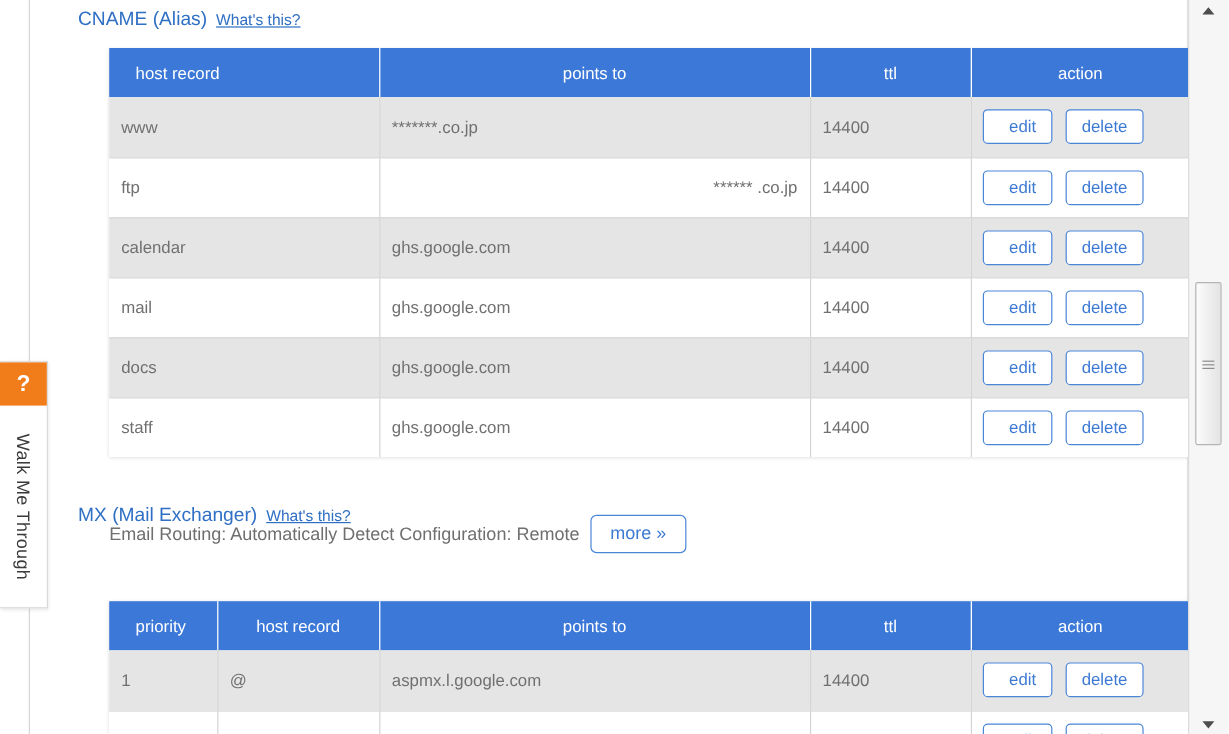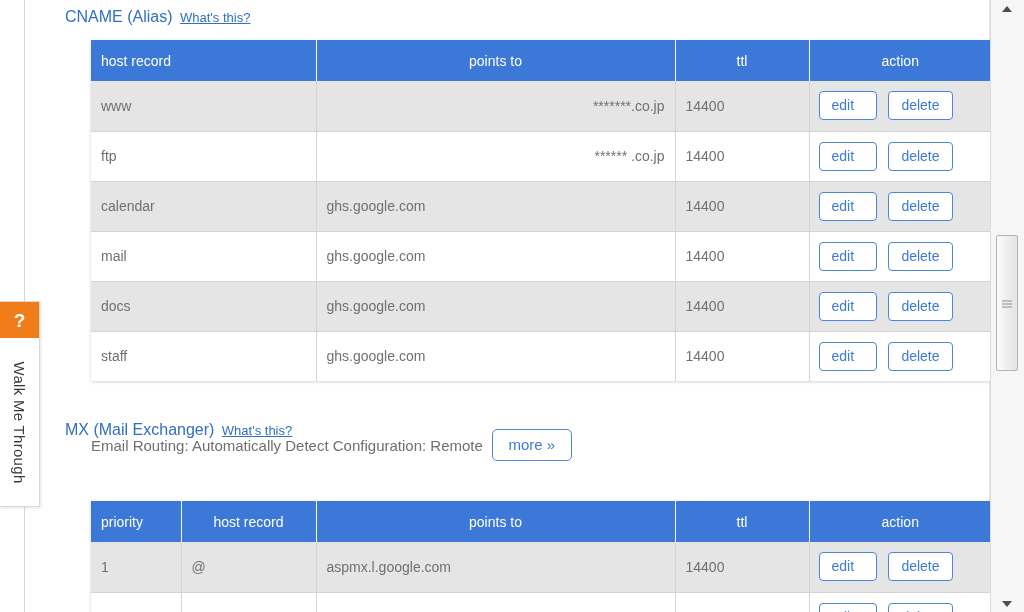--- a/index.html
+++ b/index.html
@@ -106,21 +106,21 @@
     table-layout: fixed;
     box-shadow: 0 1px 3px rgba(0,0,0,0.18);
     background: #ffffff;
   }
   .dns-table th {
     background: #3b78d8;
     color: #ffffff;
     font-size: 14px;
     font-weight: normal;
     height: 41px;
-    padding: 0 10px;
+    padding: 0 22px;
     text-align: center;
     border-right: 1px solid #ffffff;
     vertical-align: middle;
   }
   .dns-table th:last-child { border-right: none; }
   .dns-table th.left { text-align: left; }
 
   .dns-table td {
     height: 50px;
     font-size: 14px;
@@ -144,21 +144,21 @@
     height: 29px;
     line-height: 27px;
     padding: 0 12px;
     margin-right: 8px;
     border: 1px solid #4a86d8;
     border-radius: 4px;
     background: #ffffff;
     color: #3d7ad4;
     font-size: 14px;
     font-family: "Liberation Sans", sans-serif;
-    text-align: left;
+    text-align: right;
     cursor: pointer;
     vertical-align: middle;
   }
 
   
   .mx-head { position: absolute; left: 0; top: 413px; }
   .email-routing-row {
     position: absolute;
     left: 65px; top: 429px;
     display: flex;
@@ -277,21 +277,21 @@
         <tr>
           <th class="left">host record</th>
           <th>points to</th>
           <th>ttl</th>
           <th>action</th>
         </tr>
       </thead>
       <tbody>
         <tr class="odd">
           <td>www</td>
-          <td style="text-align:right">*******.co.jp</td>
+          <td style="text-align:left">*******.co.jp</td>
           <td>14400</td>
           <td class="action-cell">
             <button class="btn">edit</button>
             <button class="btn">delete</button>
           </td>
         </tr>
         <tr class="even">
           <td>ftp</td>
           <td style="text-align:right">****** .co.jp</td>
           <td>14400</td>

